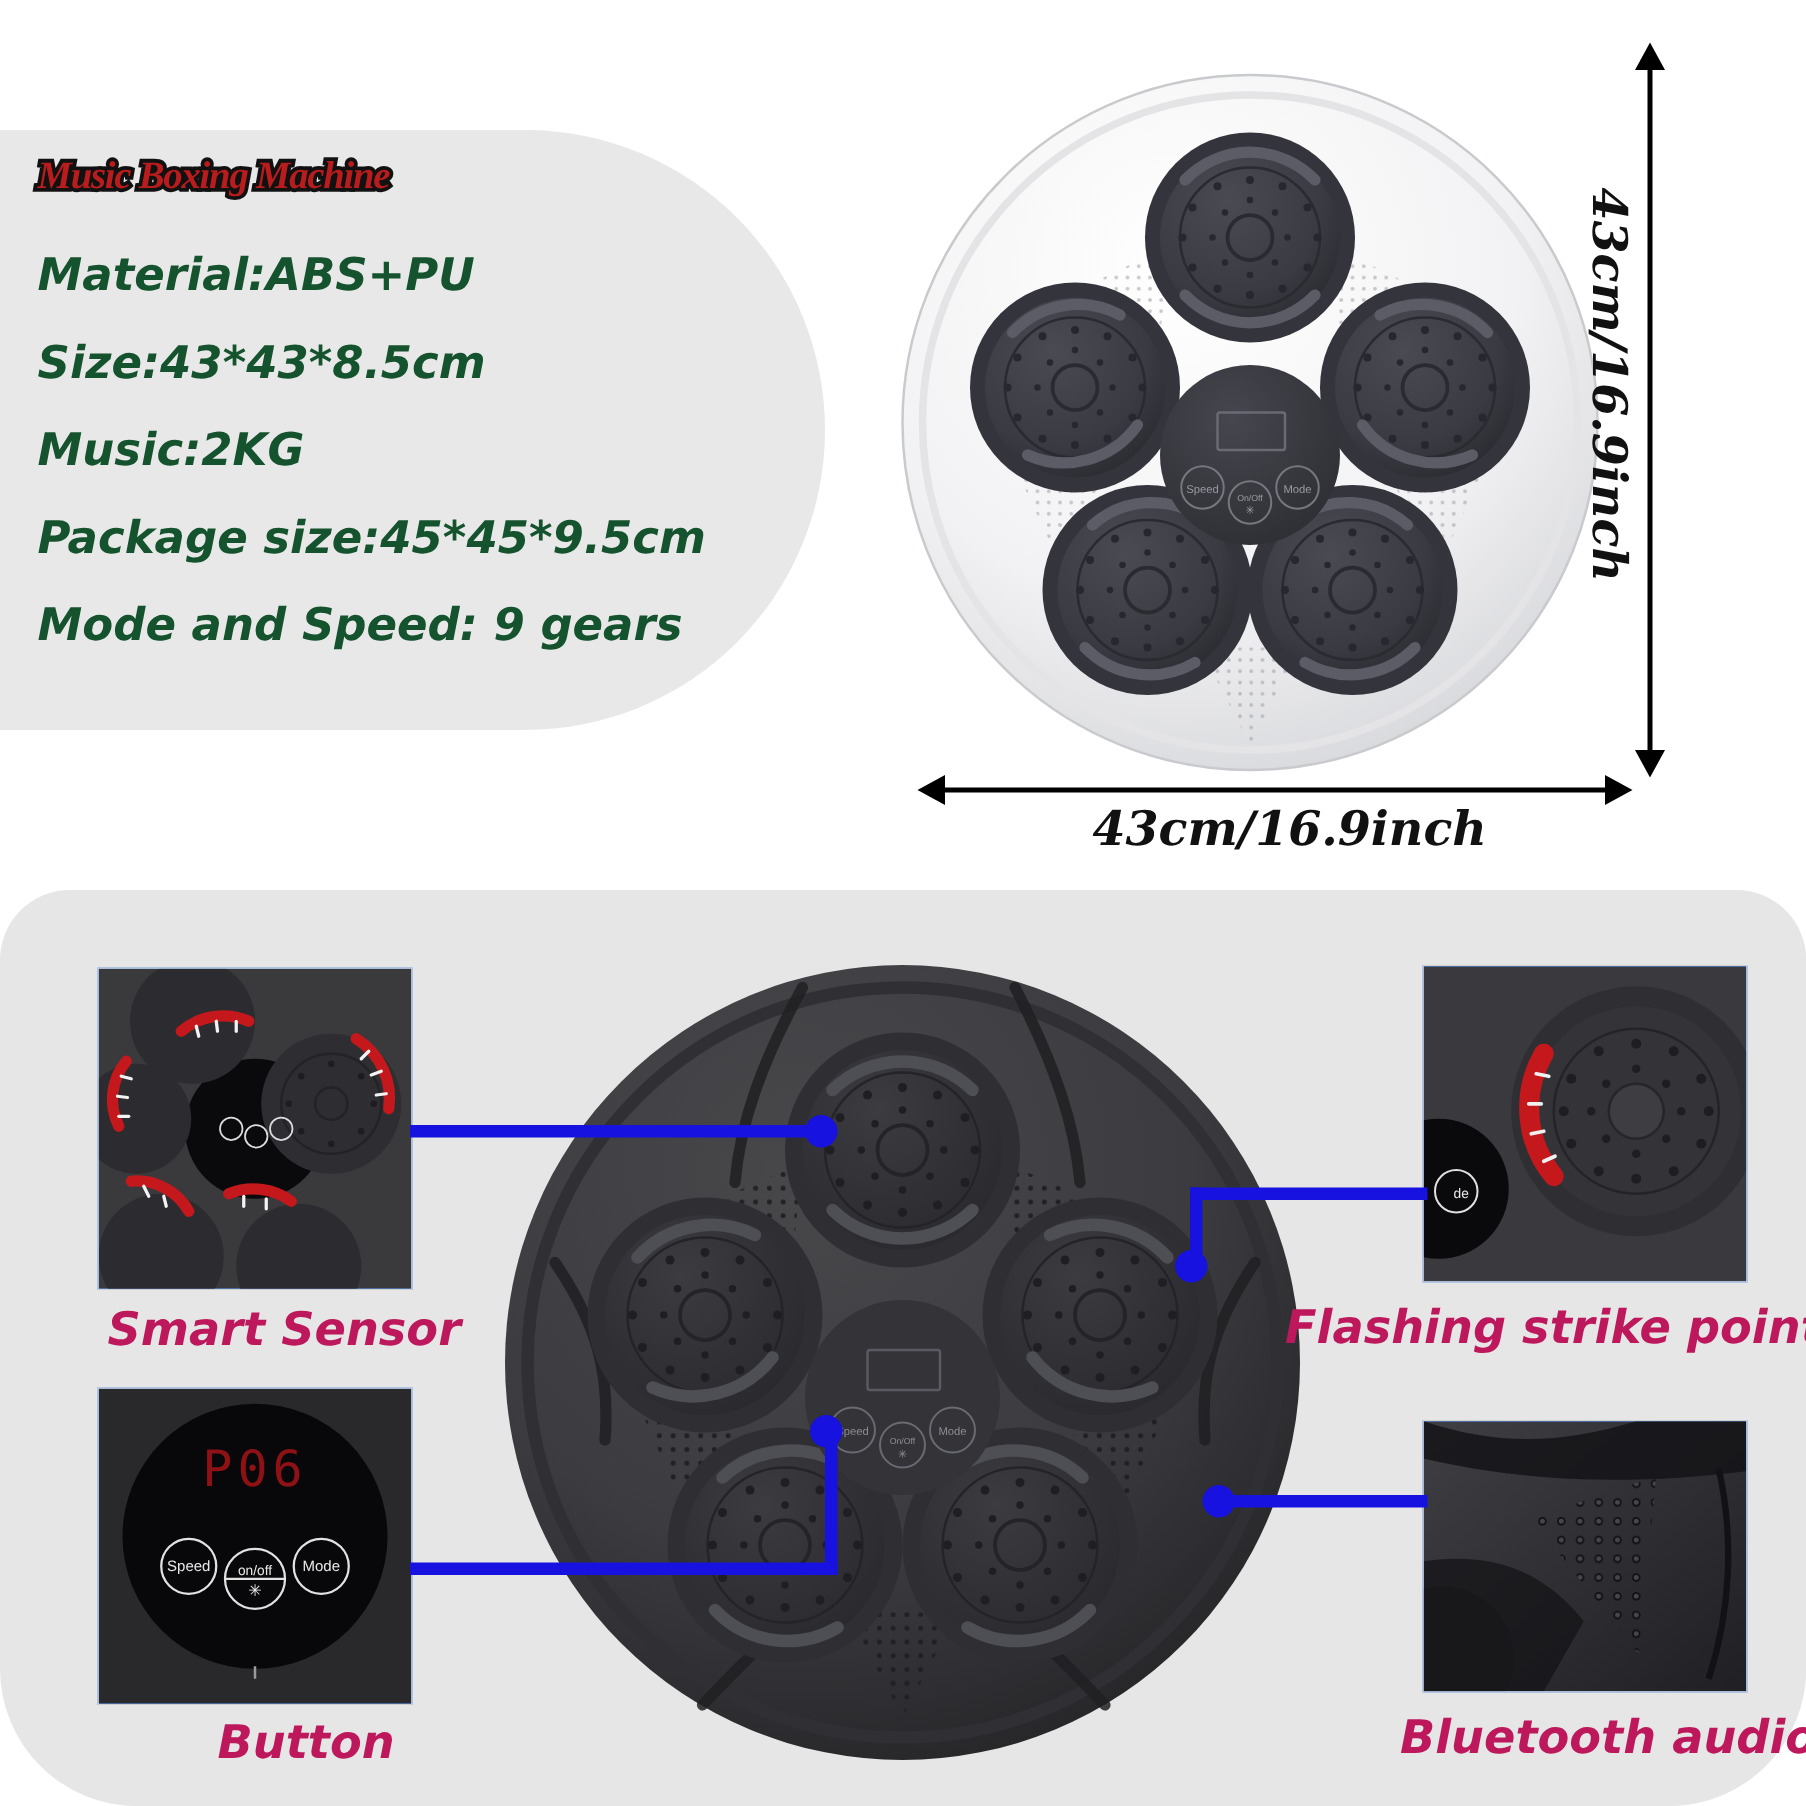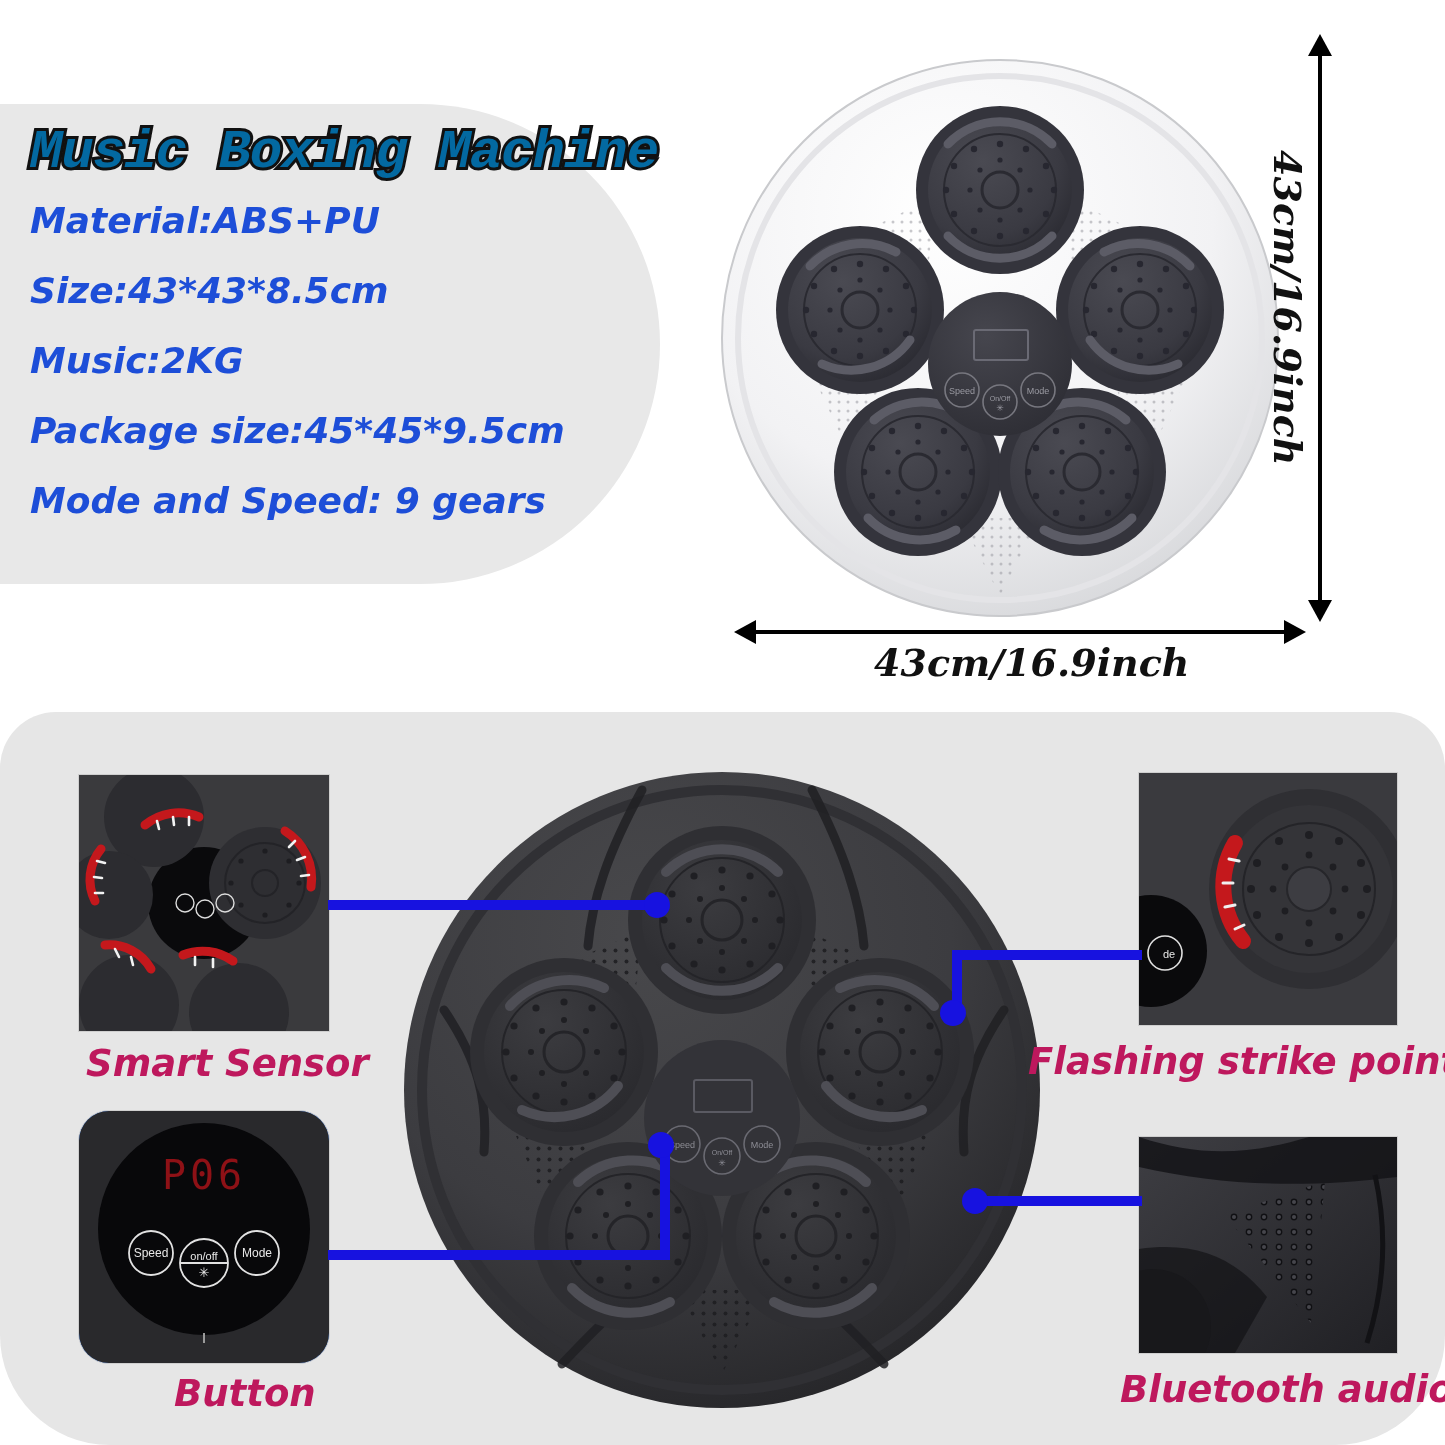--- a/index.html
+++ b/index.html
@@ -11,33 +11,33 @@
   
   #top-section{position:absolute;left:0;top:0;width:1445px;height:700px;}
 
   #spec-panel{
     position:absolute;left:0;top:104px;width:660px;height:480px;
     background:#e8e8e8;
     border-radius:0 240px 240px 0;
   }
   #spec-title{
     position:absolute;left:30px;top:18px;
-    font-family:Liberation Mono, monospace;
+    font-family:Liberation Serif, serif;
     font-weight:bold;font-style:italic;
-    font-size:54px;letter-spacing:-1px;
-    color:#0369a1;
+    font-size:31px;letter-spacing:-1px;
+    color:#b91c1c;
     -webkit-text-stroke:6px #111111;
     paint-order:stroke fill;
     white-space:nowrap;
   }
   .spec-line{
     position:absolute;left:30px;
     font-family:"DejaVu Sans", sans-serif;
     font-style:italic;font-weight:600;
-    font-size:36px;color:#1d4ed8;white-space:nowrap;
+    font-size:36px;color:#14532d;white-space:nowrap;
   }
   #spec-l0{top:96px;}
   #spec-l1{top:166px;}
   #spec-l2{top:236px;}
   #spec-l3{top:306px;}
   #spec-l4{top:376px;}
 
   
   #white-product-wrap{position:absolute;left:710px;top:48px;width:580px;height:580px;}
   
@@ -74,21 +74,21 @@
   }
   .thumb-label{
     position:absolute;
     font-family:"DejaVu Sans", sans-serif;
     font-style:italic;font-weight:bold;
     font-size:37px;color:#be185d;white-space:nowrap;
   }
 
   #thumb-sensor{left:78px;top:774px;width:250px;height:256px;}
   #label-sensor{left:86px;top:1042px;}
-  #thumb-button{left:78px;top:1110px;width:250px;height:252px;border-radius:31px;}
+  #thumb-button{left:78px;top:1110px;width:250px;height:252px;}
   #label-button{left:138px;top:1372px;margin-left:36px;}
   #thumb-flash{left:1138px;top:772px;width:258px;height:252px;}
   #label-flash{left:1028px;top:1040px;}
   #thumb-audio{left:1138px;top:1136px;width:258px;height:216px;}
   #label-audio{left:1120px;top:1368px;}
 
   
   .callout{position:absolute;background:#1712e0;}
   .dot{position:absolute;width:26px;height:26px;border-radius:50%;background:#1712e0;}
 

